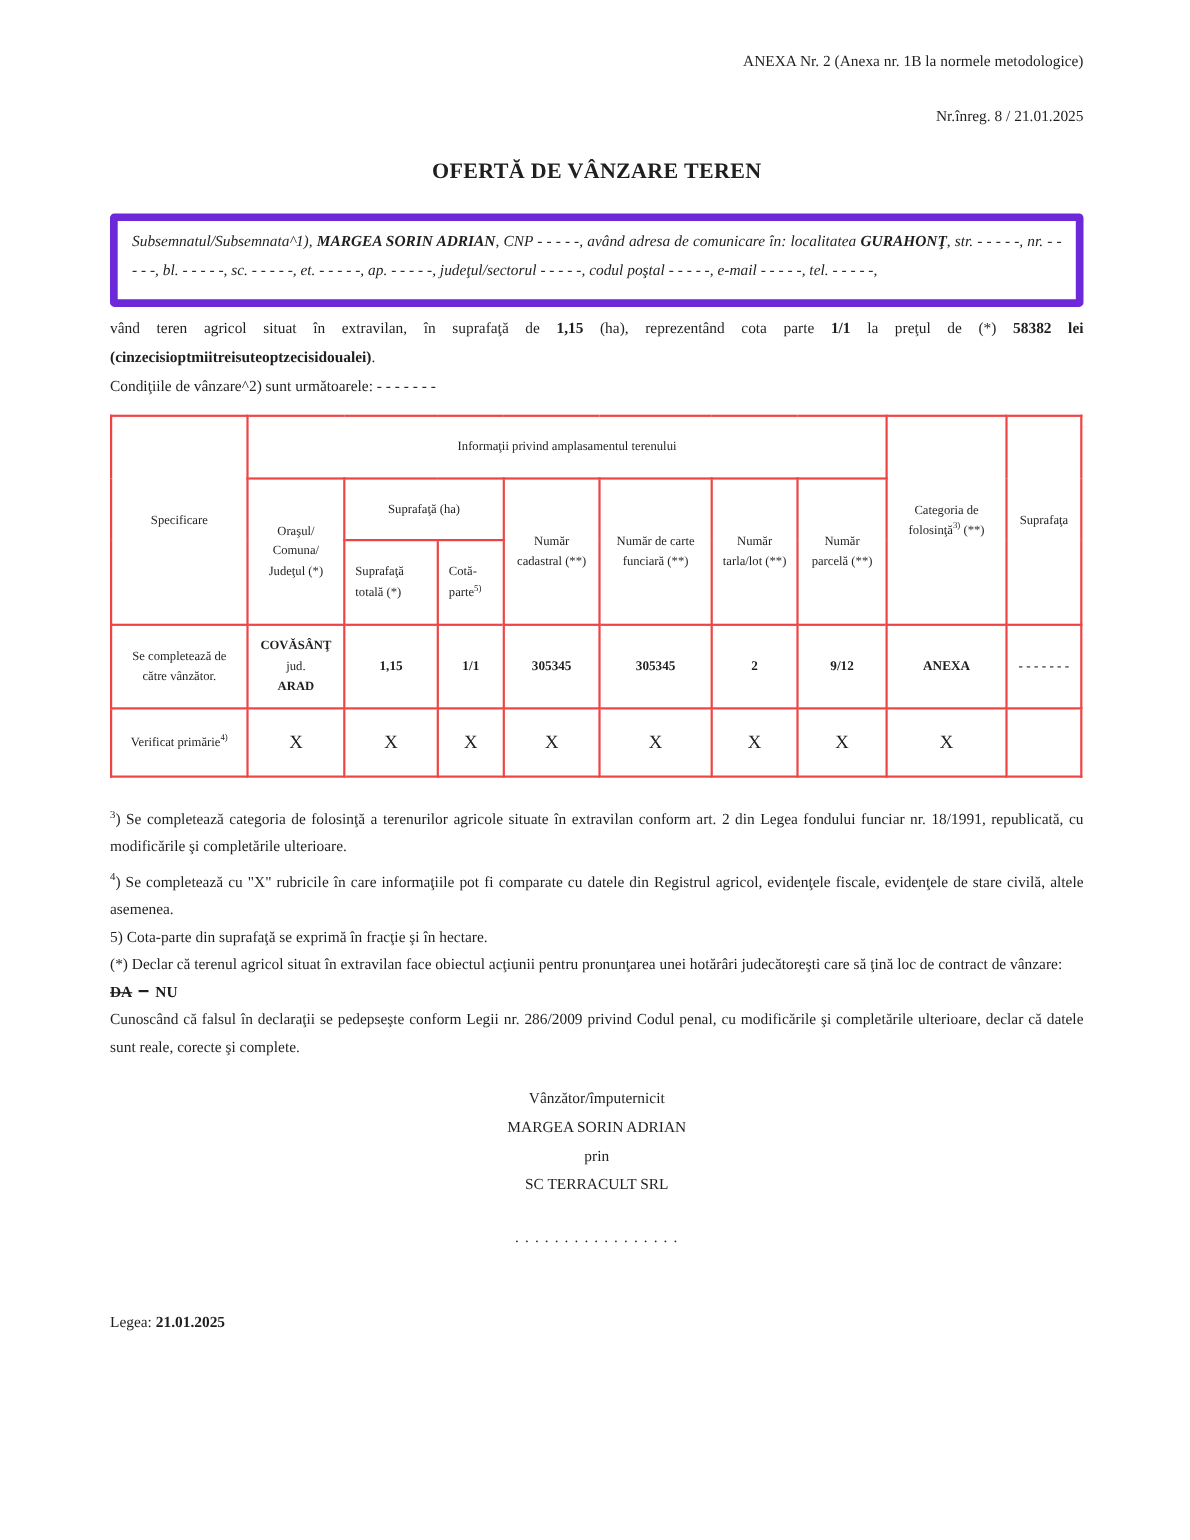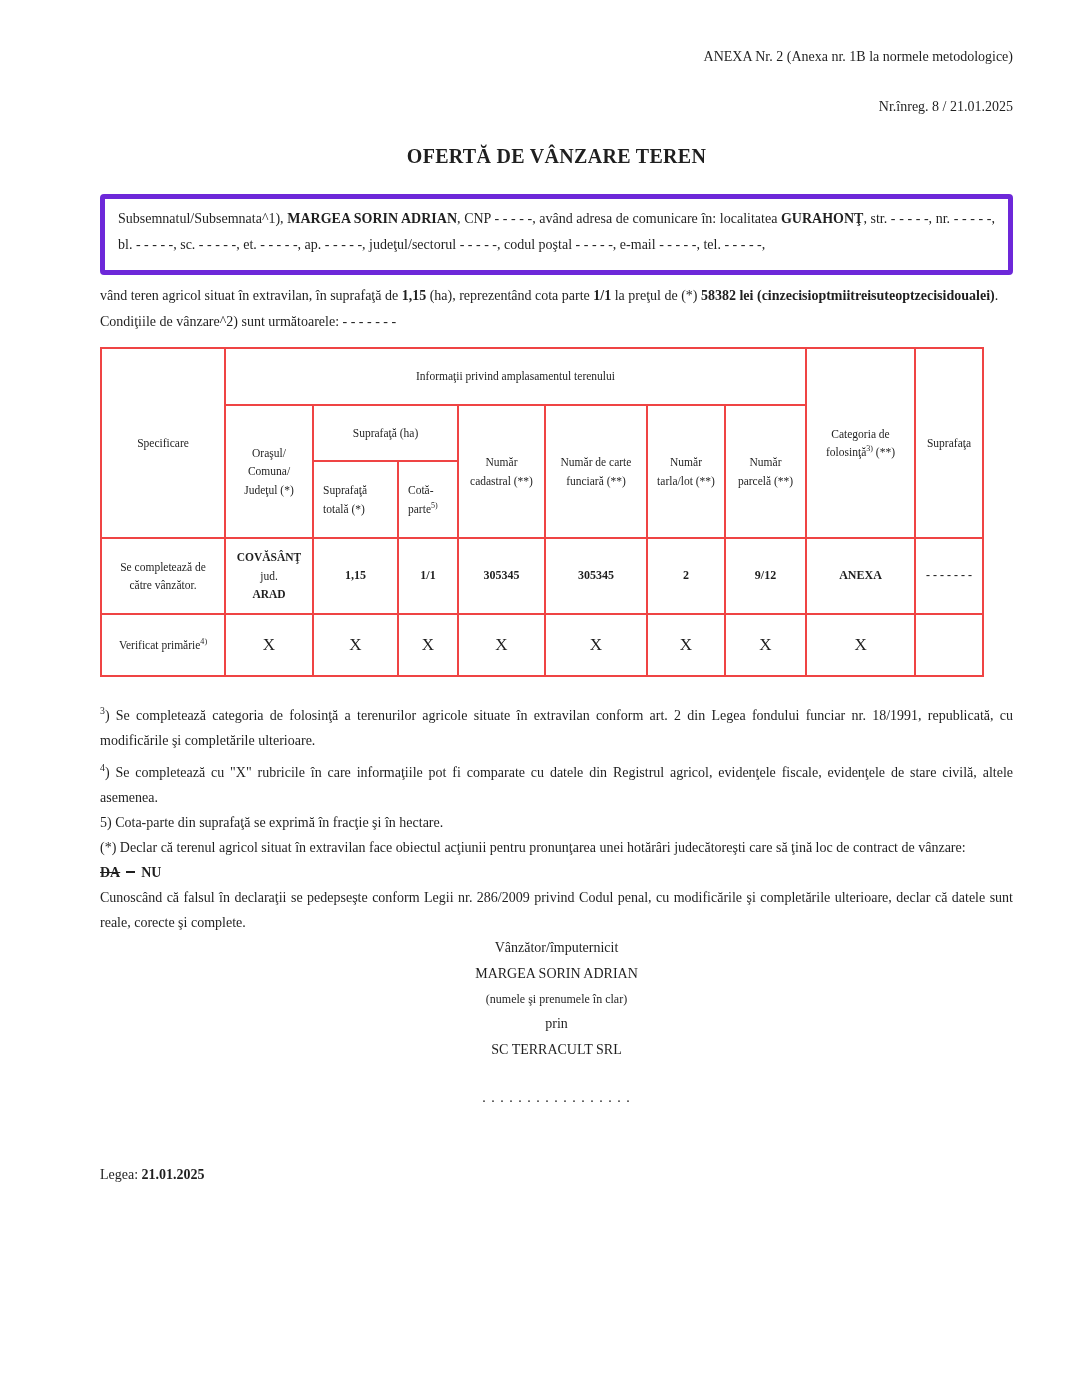--- a/index.html
+++ b/index.html
@@ -1,44 +1,44 @@
 <!DOCTYPE html>
 <html><head>
 <meta charset="utf-8">
 <style>
   * { box-sizing: border-box; }
   html, body { margin: 0; padding: 0; background: #ffffff; }
   .page {
     width: 1082px; height: 1400px; overflow: hidden;
-    padding: 48px 69px 0 100px;
+    padding: 48px 97px 0 100px;
     font-family: "Liberation Serif", "DejaVu Serif", serif;
     font-size: 14px; color: #1f1f1f; background: #ffffff;
   }
   .hdr-line { text-align: right; line-height: 18px; }
   .hdr-reg { margin-top: 32px; }
   .doc-title { text-align: center; font-weight: bold; font-size: 20px; line-height: 20px; margin: 30px 0 0 0; letter-spacing: 0.3px; }
-  .intro-box { margin-top: 28px; border: 5px solid #6d28d9; border-radius: 4px; padding: 7px 13px 12px 13px; }
+  .intro-box { margin-top: 28px; border: 7px solid #6d28d9; border-radius: 4px; padding: 7px 13px 12px 13px; font-style: italic; }
   .para { margin: 0; line-height: 26px; text-align: justify; }
   .para-nj { margin: 0; line-height: 26px; }
   .sale-para { margin-top: 8px; }
   .land-table { border-collapse: collapse; table-layout: fixed; width: 882px; margin-top: 12px; }
   .land-table td { border: 2px solid #ef4444; text-align: center; vertical-align: middle; padding: 4px 6px; font-size: 11.5px; line-height: 1.6; }
   .land-table td.cell-left { text-align: left; padding-left: 9px; }
   .land-table td.cell-bold, .bold { font-weight: bold; }
   .land-table td.cell-data { font-weight: bold; font-size: 12px; }
   .land-table td.cell-x { font-size: 17px; font-weight: normal; }
   .city-jud { font-weight: normal; }
   sup { font-size: 70%; line-height: 0; }
   .fn-block { margin-top: 26px; }
   .fn { margin: 0; line-height: 25px; text-align: justify; }
   .fn-gap { margin-top: 7px; }
   .danu { margin: 0; line-height: 25px; font-weight: bold; }
   .strike { text-decoration: line-through; margin-right: 8px; }
   .strike-tail { display: inline-block; width: 9px; height: 1.6px; background: #1f1f1f; vertical-align: 0.30em; margin-left: -2px; margin-right: 6px; }
-  .sig-block { text-align: center; line-height: 26px; }
+  .sig-block { margin-top: 22px; text-align: center; line-height: 26px; }
   .sig-note { font-size: 12px; line-height: 24px; }
   .sig-dots { margin-top: 22px; text-align: center; line-height: 25px; letter-spacing: 1px; }
   .footer-date { margin-top: 52px; line-height: 25px; }
 </style>
 </head>
 <body>
 
 <div class="page">
 
   <div class="hdr-line">ANEXA Nr. 2 (Anexa nr. 1B la normele metodologice)</div>
@@ -122,21 +122,20 @@
     <p class="fn fn-gap"><sup>4</sup><span>) Se completează cu "X" rubricile în care informaţiile pot fi comparate cu datele din Registrul agricol, evidenţele fiscale, evidenţele de stare civilă, altele asemenea.</span></p>
     <p class="fn">5) Cota-parte din suprafaţă se exprimă în fracţie şi în hectare.</p>
     <p class="fn">(*) Declar că terenul agricol situat în extravilan face obiectul acţiunii pentru pronunţarea unei hotărâri judecătoreşti care să ţină loc de contract de vânzare:</p>
     <p class="danu"><span class="strike">DA</span><span class="strike-tail"></span><span>NU</span></p>
     <p class="fn">Cunoscând că falsul în declaraţii se pedepseşte conform Legii nr. 286/2009 privind Codul penal, cu modificările şi completările ulterioare, declar că datele sunt reale, corecte şi complete.</p>
   </div>
 
   <div class="sig-block">
     <div>Vânzător/împuternicit</div>
     <div>MARGEA SORIN ADRIAN</div>
-    <div class="sig-note">(numele şi prenumele în clar)</div>
     <div>prin</div>
     <div>SC TERRACULT SRL</div>
   </div>
 
   <div class="sig-dots">. . . . . . . . . . . . . . . . .</div>
 
   <p class="footer-date"><span>Legea: </span><span class="bold">21.01.2025</span></p>
 
 </div>
 

